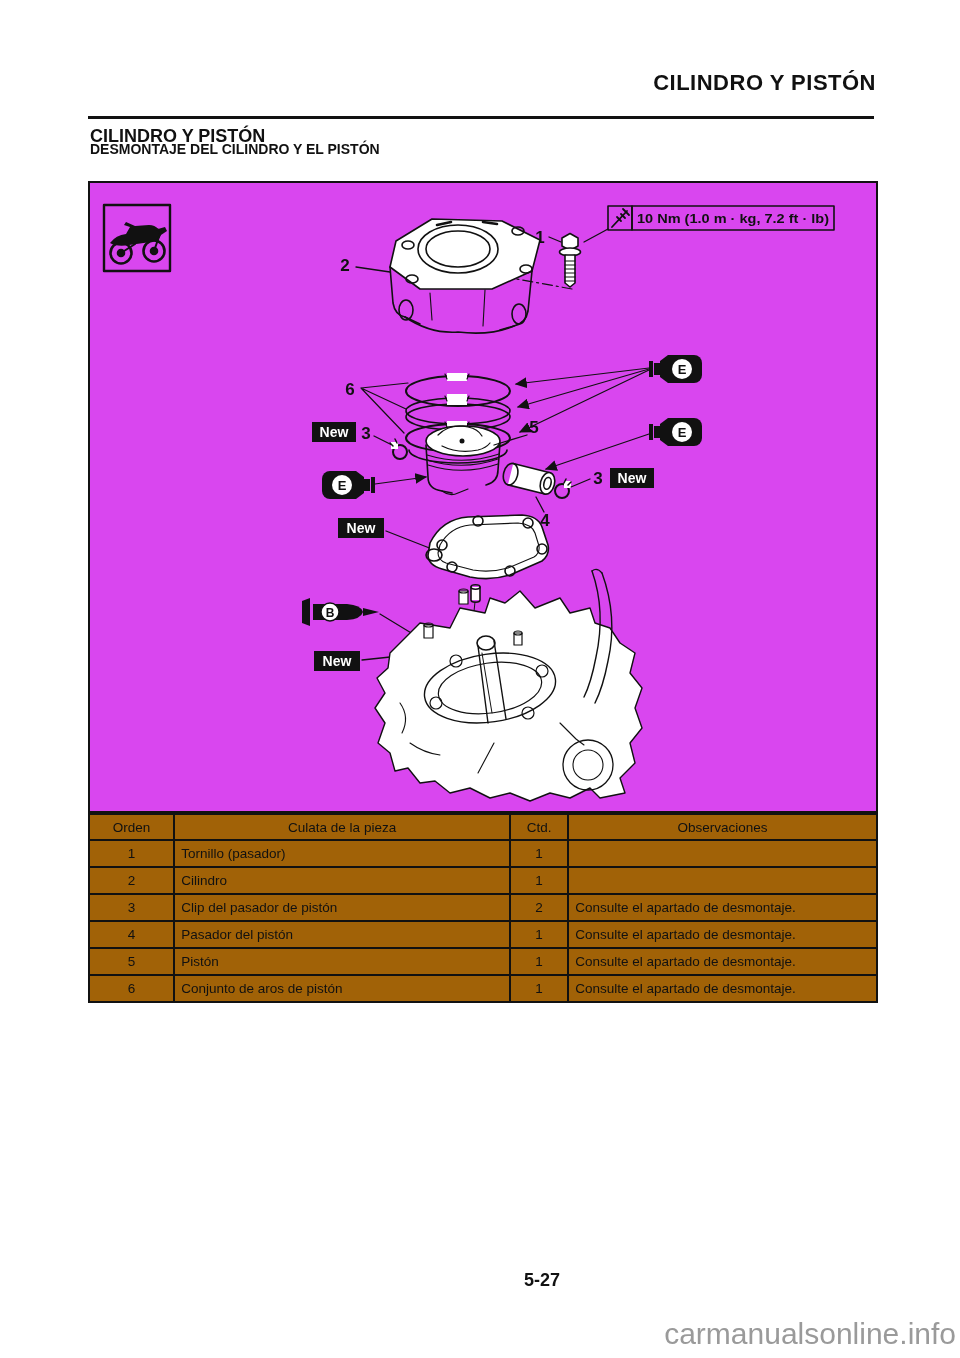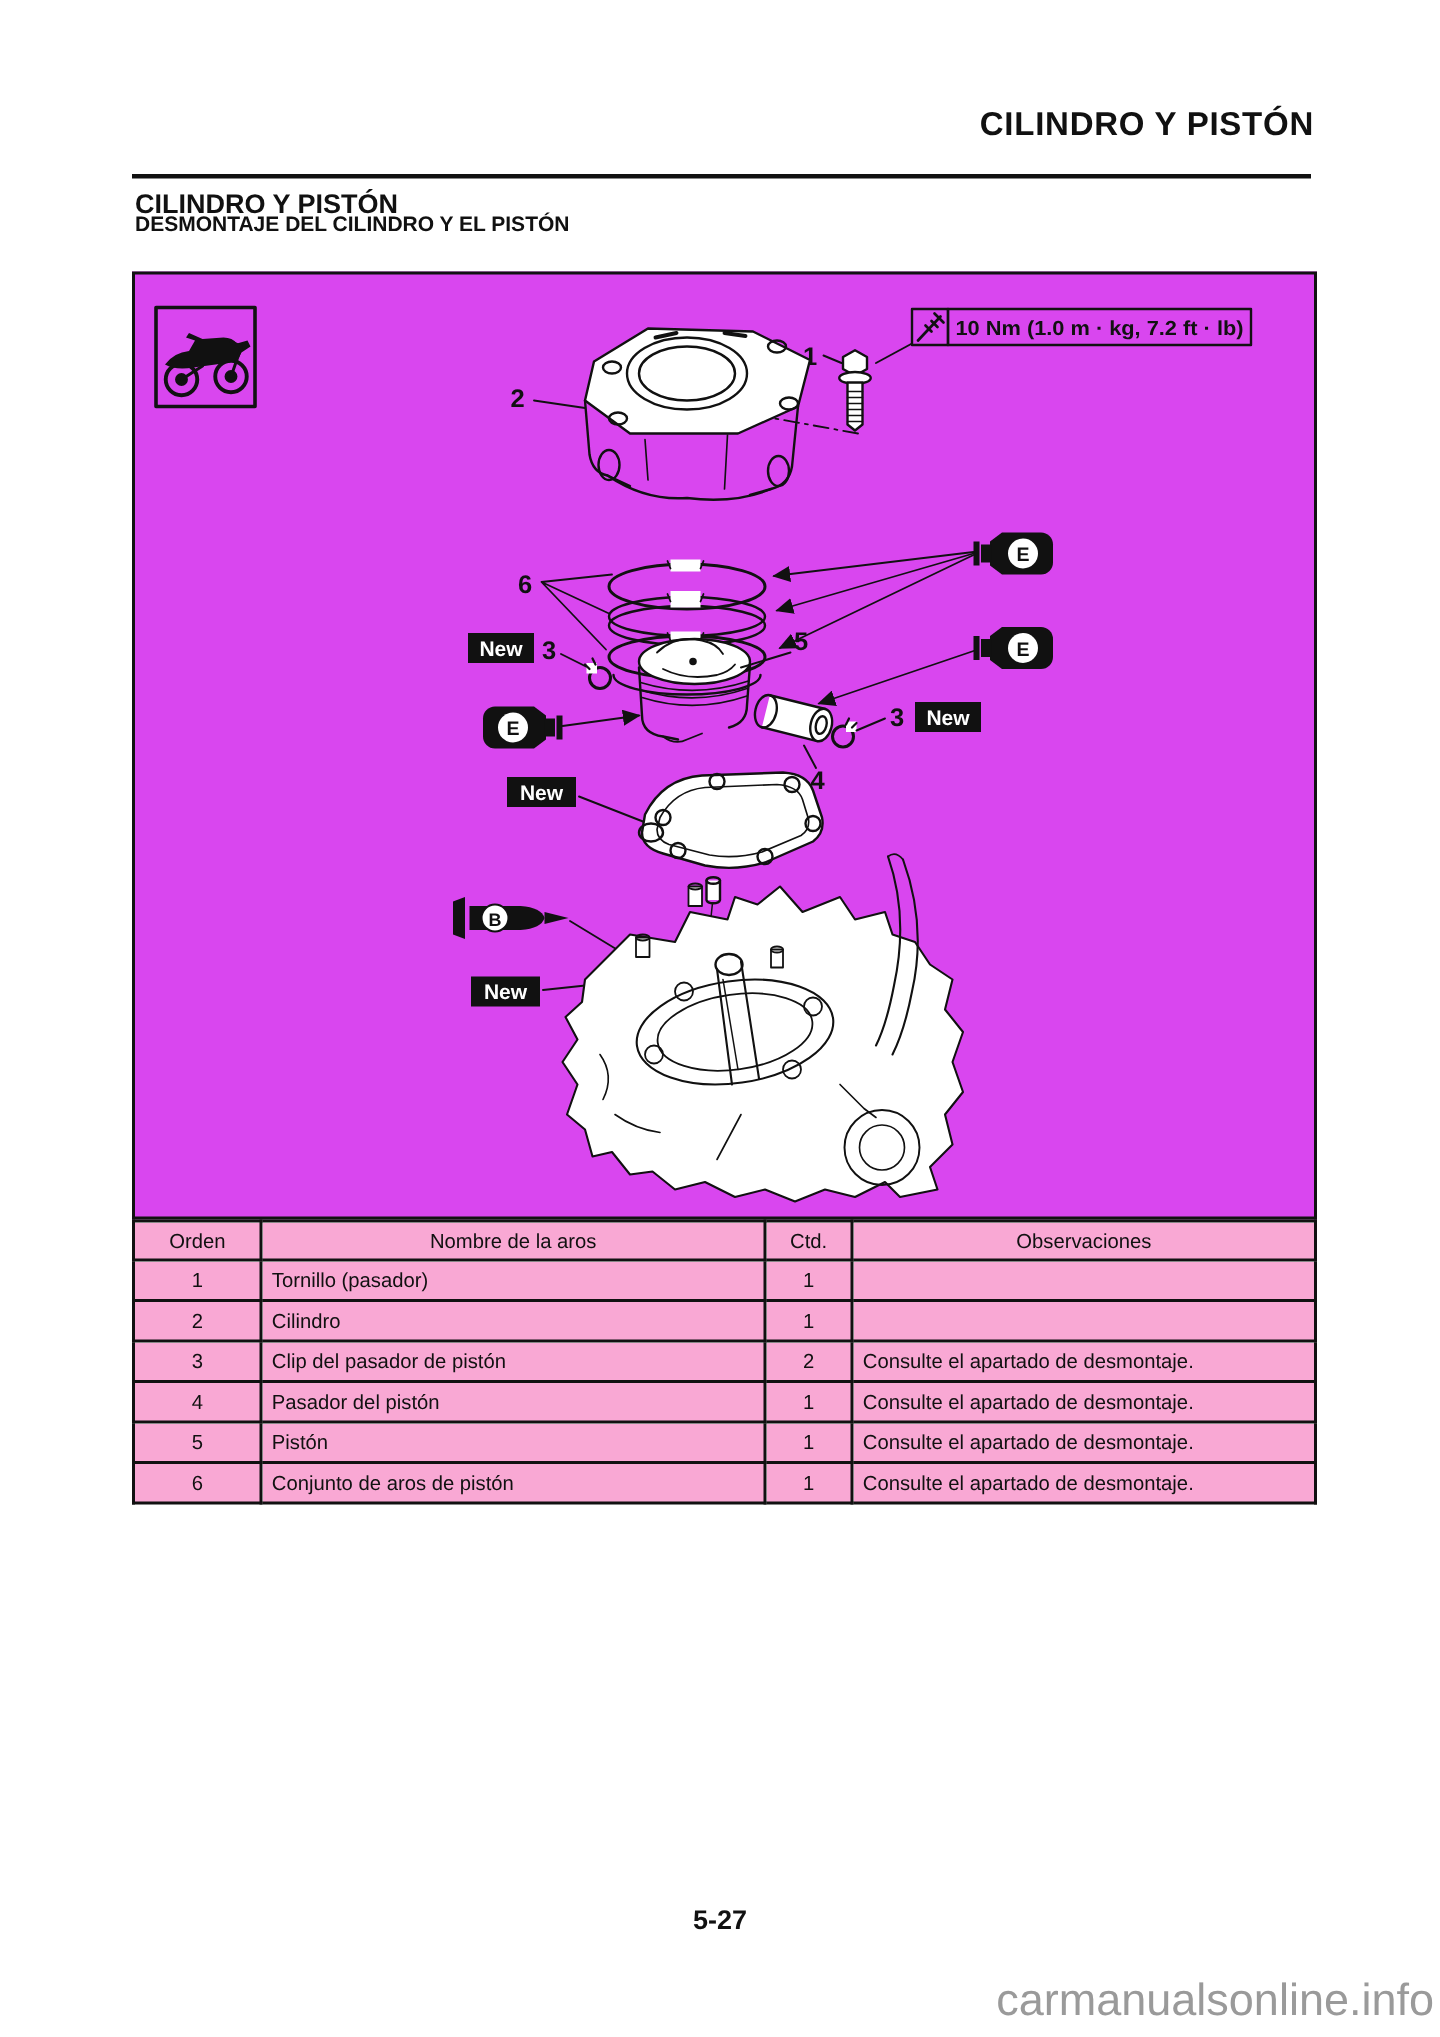--- a/index.html
+++ b/index.html
@@ -22,27 +22,27 @@
   svg text{font-family:"Liberation Sans",sans-serif;}
   .callout{font-size:17px;font-weight:bold;fill:#111;}
   .newtxt{font-size:14px;font-weight:bold;fill:#fff;}
   .parts-table{
     position:absolute;left:88px;top:813px;width:790px;
     border-collapse:collapse;table-layout:fixed;
     font-size:13.5px;color:#111;
   }
   .parts-table td,.parts-table th{
     border:2px solid #111;padding:0 6px;height:25px;font-weight:normal;
-    overflow:hidden;white-space:nowrap;background:#f9a8d4;margin-top:47px;
+    overflow:hidden;white-space:nowrap;background:#a16207;margin-top:47px;
   }
   .parts-table th{height:24px;text-align:center;}
   .col-center{text-align:center;}
   .col-left{text-align:left;}
   .page-num{
-    position:absolute;left:400px;top:1270px;width:160px;text-align:center;
+    position:absolute;left:400px;top:1270px;width:160px;text-align:right;
     font-size:18px;font-weight:bold;
   }
   .watermark{
     position:absolute;right:4px;top:1317px;font-size:30px;color:#9a9a9a;
     font-family:"Liberation Sans",sans-serif;
   }
 </style>
 </head>
 <body>
 
@@ -277,21 +277,21 @@
 <table class="parts-table">
   <colgroup>
       <col style="width:85px">
       <col style="width:335px">
       <col style="width:58px">
       <col style="width:308px">
     </colgroup>
   <tbody>
       <tr>
     <th>Orden</th>
-    <th>Nombre de la aros</th>
+    <th>Culata de la pieza</th>
     <th>Ctd.</th>
     <th>Observaciones</th>
   </tr>
   <tr>
     <td class="col-center">1</td>
     <td class="col-left">Tornillo (pasador)</td>
     <td class="col-center">1</td>
     <td class="col-left"></td>
   </tr>
   <tr>

